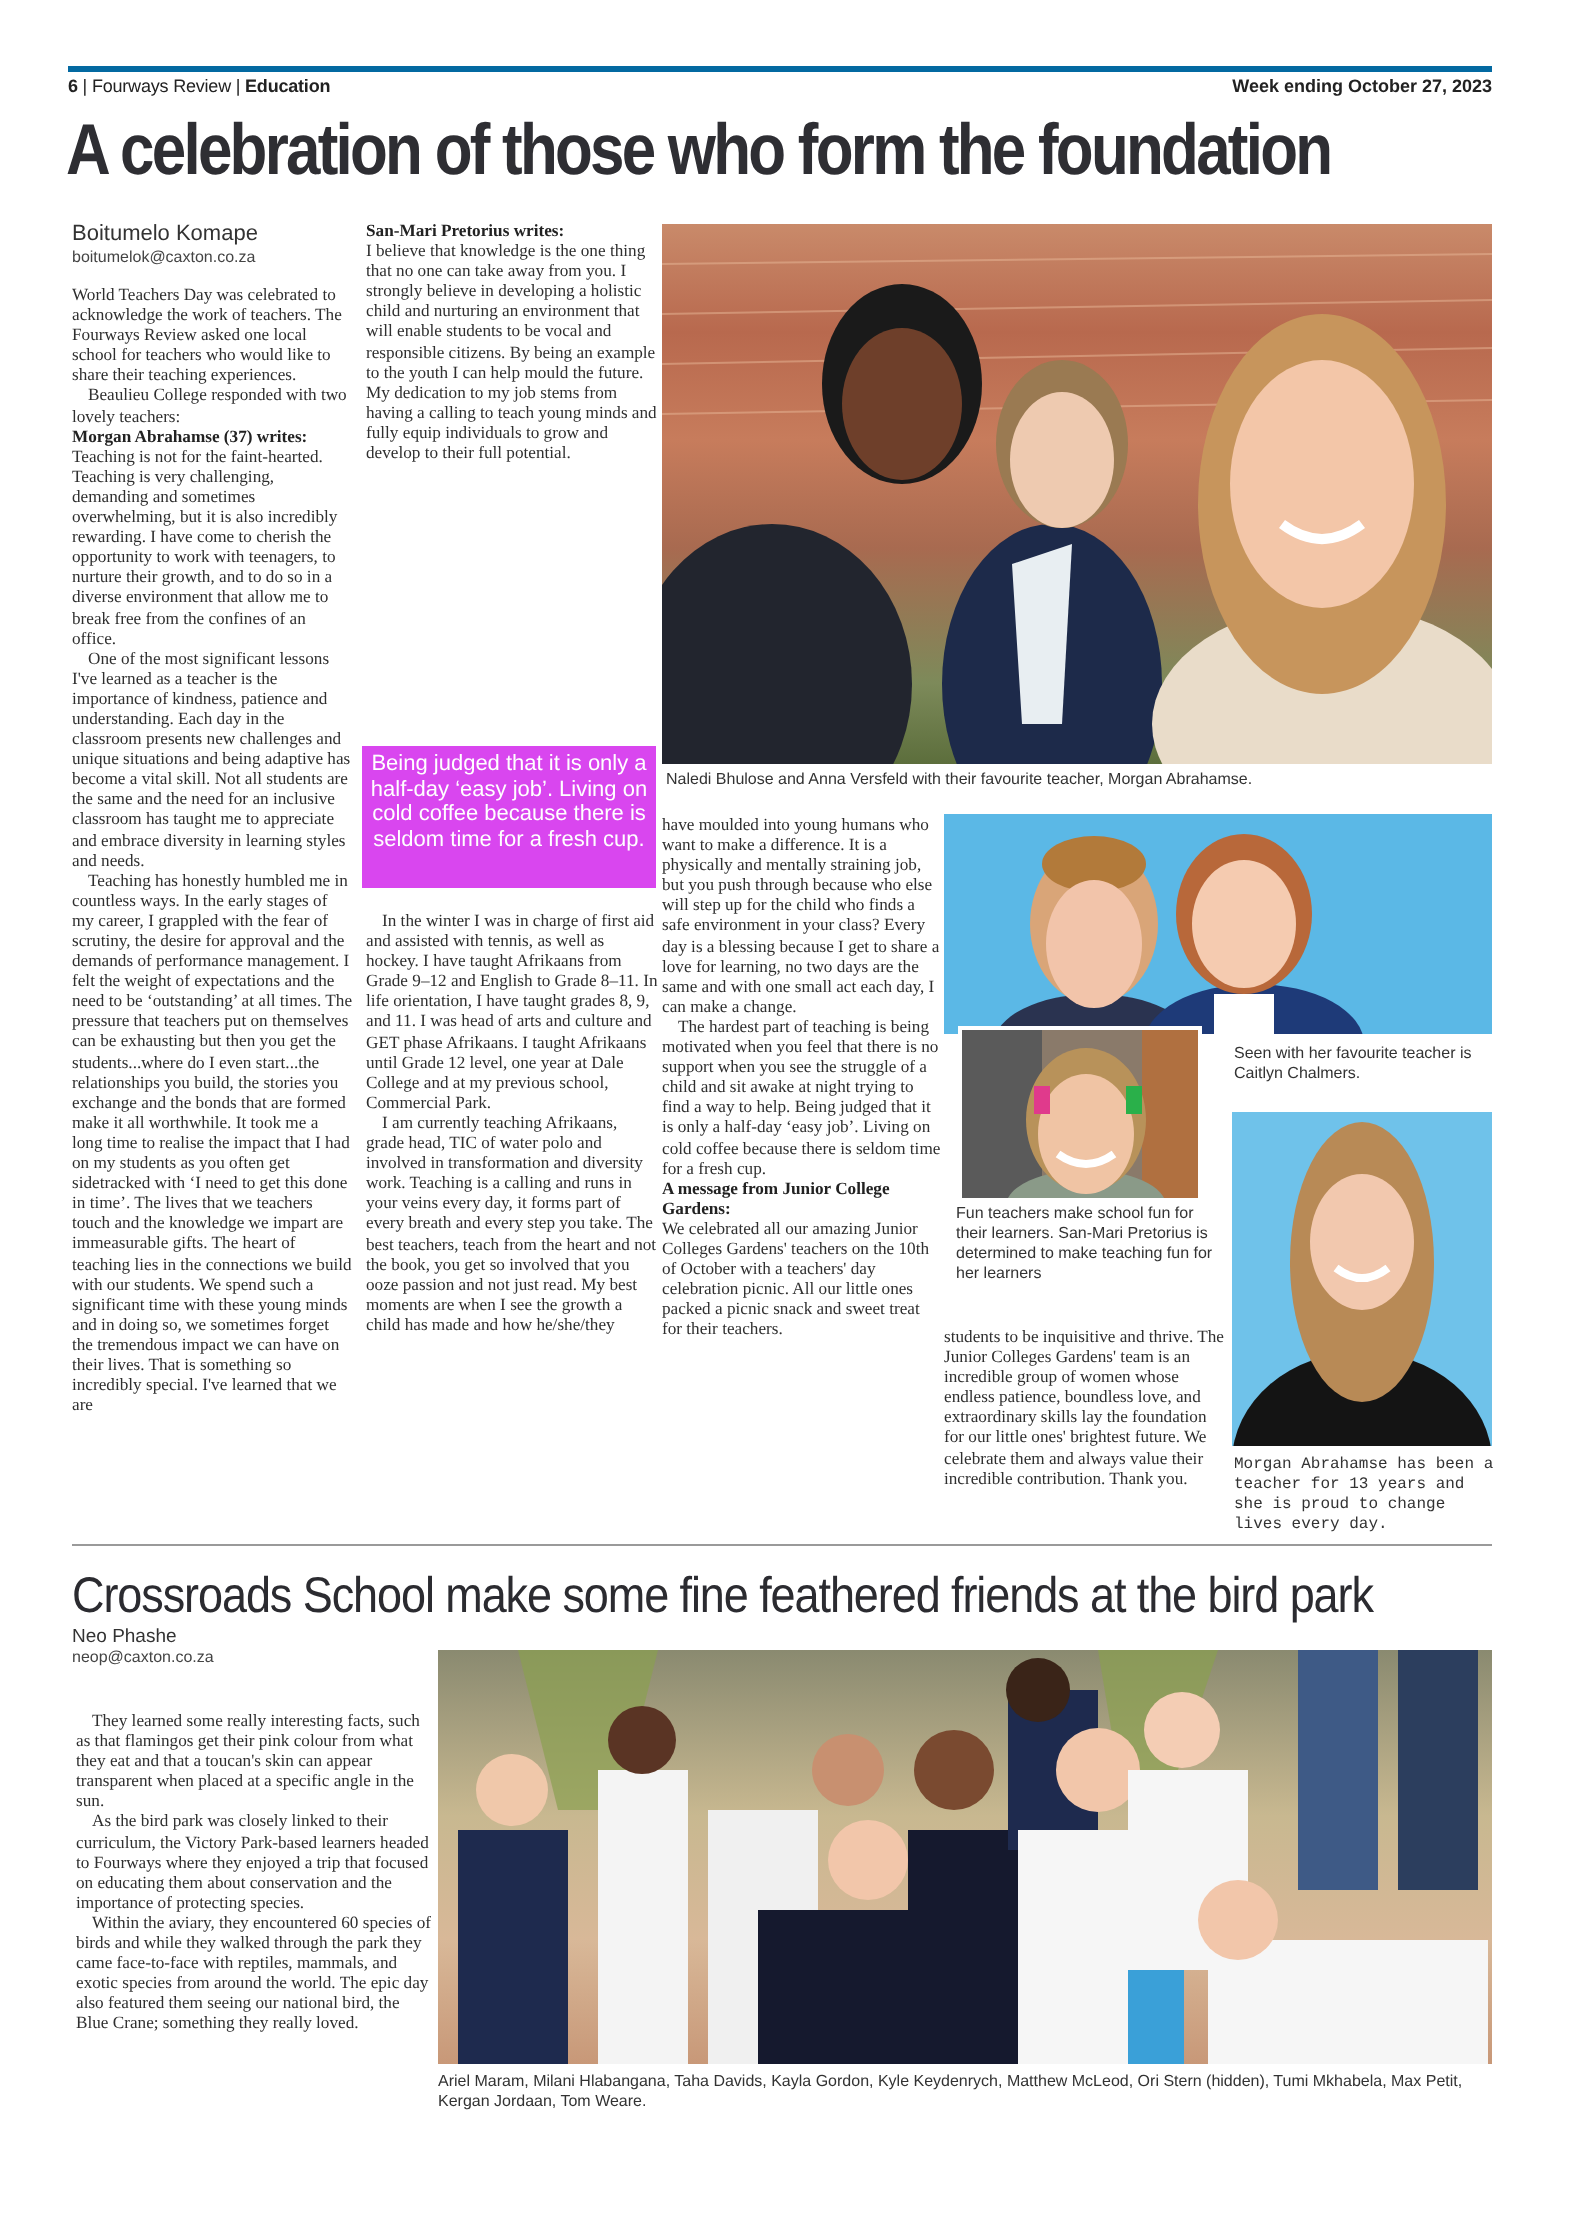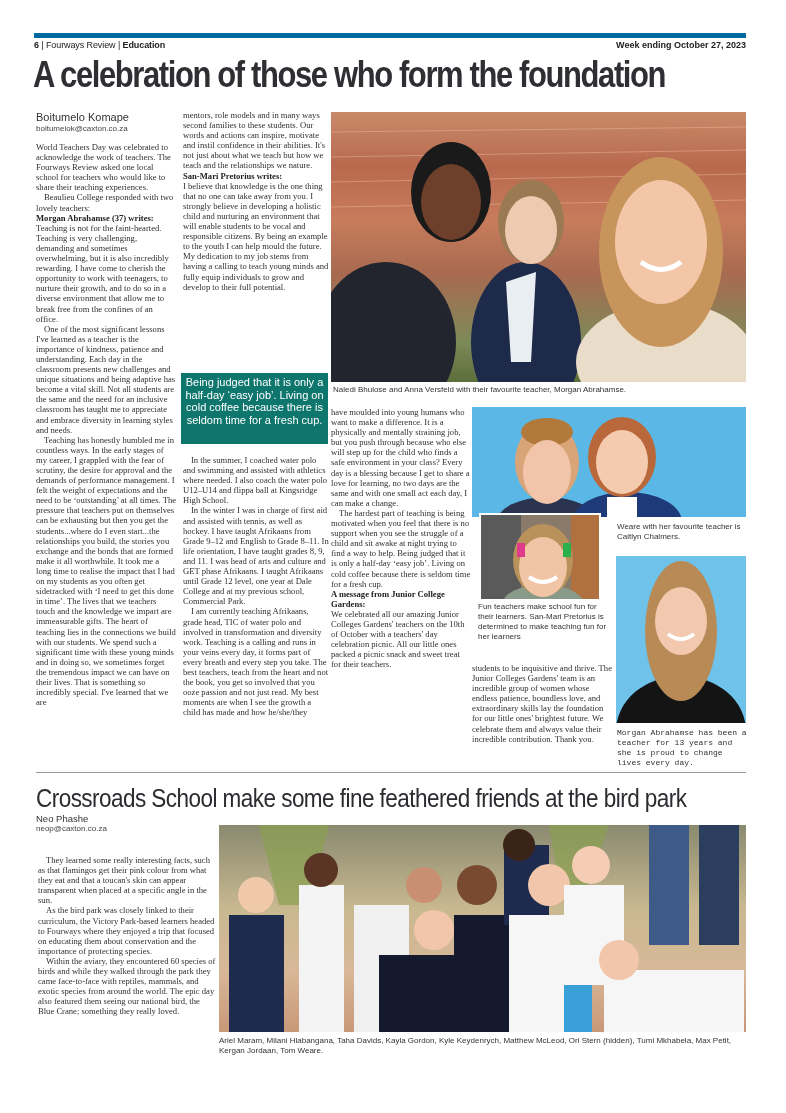--- a/index.html
+++ b/index.html
@@ -1,35 +1,35 @@
 <!DOCTYPE html>
 <html><head>
 <meta charset="utf-8">
 <style>
   * { box-sizing: border-box; margin: 0; padding: 0; }
   html, body { width: 786px; height: 1113px; background: #ffffff; overflow: hidden; }
   body { position: relative; font-family: "Liberation Serif", serif; color: #2b2b2b; }
 
-  .folio { position: absolute; left: 34px; top: 33px; width: 712px; height: 14px; border-top: 5px solid #0369a1; }
+  .folio { position: absolute; left: 34px; top: 33px; width: 712px; height: 14px; border-top: 3px solid #0369a1; }
   .folio .left { position: absolute; left: 0; top: 2px; font-family: "Liberation Sans", sans-serif; font-size: 9px; color: #222; letter-spacing: -0.1px; }
   .folio .left b { font-weight: bold; }
   .folio .right { position: absolute; right: 0; top: 2px; font-family: "Liberation Sans", sans-serif; font-size: 9px; font-weight: bold; color: #222; }
 
   .headline-1 { position: absolute; left: 33px; top: 55px; width: 720px; font-family: "Liberation Sans", sans-serif; font-weight: bold; font-size: 36px; line-height: 40px; color: #2e2e33; letter-spacing: -1.6px; transform: scaleX(0.86); transform-origin: left top; white-space: nowrap; }
 
   .byline { position: absolute; font-family: "Liberation Sans", sans-serif; }
   .byline .name { font-size: 11px; color: #333; display: block; line-height: 13px; }
   .byline .email { font-size: 8px; color: #444; display: block; line-height: 10px; }
 
   .col { position: absolute; font-size: 8.6px; line-height: 10.1px; color: #2f2f2f; text-align: left; }
   .col p { text-indent: 0; }
   .col p.ind { text-indent: 8px; }
   .col b { font-weight: bold; color: #222; }
 
-  .pullquote { position: absolute; left: 181px; top: 373px; width: 147px; height: 71px; background: #0f766e; color: #ffffff; font-family: "Liberation Sans", sans-serif; font-size: 11px; line-height: 12.6px; text-align: center; padding: 3px 4px; }
+  .pullquote { position: absolute; left: 181px; top: 373px; width: 147px; height: 71px; background: #d946ef; color: #ffffff; font-family: "Liberation Sans", sans-serif; font-size: 11px; line-height: 12.6px; text-align: center; padding: 3px 4px; }
 
   .photo { position: absolute; overflow: hidden; }
   .caption { position: absolute; font-family: "Liberation Sans", sans-serif; font-size: 8px; line-height: 10px; color: #333; }
 
   .rule { position: absolute; height: 1px; background: #9a9a9a; }
 
   .headline-2 { position: absolute; left: 36px; top: 784px; width: 720px; font-family: "Liberation Sans", sans-serif; font-weight: normal; font-size: 25px; line-height: 28px; color: #2b2b30; letter-spacing: -0.6px; transform: scaleX(0.9); transform-origin: left top; white-space: nowrap; }
 </style>
 </head>
 <body>
@@ -51,29 +51,27 @@
 <div class="col" style="left:36px; top:142px; width:140px;">
   <p>World Teachers Day was celebrated to acknowledge the work of teachers. The Fourways Review asked one local school for teachers who would like to share their teaching experiences.</p>
   <p class="ind">Beaulieu College responded with two lovely teachers:</p>
   <p><b>Morgan Abrahamse (37) writes:</b></p>
   <p>Teaching is not for the faint-hearted. Teaching is very challenging, demanding and sometimes overwhelming, but it is also incredibly rewarding. I have come to cherish the opportunity to work with teenagers, to nurture their growth, and to do so in a diverse environment that allow me to break free from the confines of an office.</p>
   <p class="ind">One of the most significant lessons I've learned as a teacher is the importance of kindness, patience and understanding. Each day in the classroom presents new challenges and unique situations and being adaptive has become a vital skill. Not all students are the same and the need for an inclusive classroom has taught me to appreciate and embrace diversity in learning styles and needs.</p>
   <p class="ind">Teaching has honestly humbled me in countless ways. In the early stages of my career, I grappled with the fear of scrutiny, the desire for approval and the demands of performance management. I felt the weight of expectations and the need to be ‘outstanding’ at all times. The pressure that teachers put on themselves can be exhausting but then you get the students...where do I even start...the relationships you build, the stories you exchange and the bonds that are formed make it all worthwhile. It took me a long time to realise the impact that I had on my students as you often get sidetracked with ‘I need to get this done in time’. The lives that we teachers touch and the knowledge we impart are immeasurable gifts. The heart of teaching lies in the connections we build with our students. We spend such a significant time with these young minds and in doing so, we sometimes forget the tremendous impact we can have on their lives. That is something so incredibly special. I've learned that we are</p>
 </div>
 
 <div class="col" style="left:183px; top:110px; width:146px;">
-  <p>mentors, role models and in many ways second families to these students. Our words and actions can inspire, motivate and instil confidence in their abilities. It's not just about what we teach but how we teach and the relationships we nature.</p>
   <p><b>San-Mari Pretorius writes:</b></p>
   <p>I believe that knowledge is the one thing that no one can take away from you. I strongly believe in developing a holistic child and nurturing an environment that will enable students to be vocal and responsible citizens. By being an example to the youth I can help mould the future. My dedication to my job stems from having a calling to teach young minds and fully equip individuals to grow and develop to their full potential.</p>
 </div>
 
 <div class="pullquote">Being judged that it is only a half-day ‘easy job’. Living on cold coffee because there is seldom time for a fresh cup.</div>
 
 <div class="col" style="left:183px; top:455px; width:146px;">
-  <p class="ind">In the summer, I coached water polo and swimming and assisted with athletics where needed. I also coach the water polo U12–U14 and flippa ball at Kingsridge High School.</p>
   <p class="ind">In the winter I was in charge of first aid and assisted with tennis, as well as hockey. I have taught Afrikaans from Grade 9–12 and English to Grade 8–11. In life orientation, I have taught grades 8, 9, and 11. I was head of arts and culture and GET phase Afrikaans. I taught Afrikaans until Grade 12 level, one year at Dale College and at my previous school, Commercial Park.</p>
   <p class="ind">I am currently teaching Afrikaans, grade head, TIC of water polo and involved in transformation and diversity work. Teaching is a calling and runs in your veins every day, it forms part of every breath and every step you take. The best teachers, teach from the heart and not the book, you get so involved that you ooze passion and not just read. My best moments are when I see the growth a child has made and how he/she/they</p>
 </div>
 
 <div class="photo" style="left:331px; top:112px; width:415px; height:270px; background:linear-gradient(180deg,#c98a6a 0%,#b8694e 20%,#c77c5c 40%,#a86a50 60%,#7d8a5a 85%,#5c6e3c 100%);">
   <svg width="415" height="270" viewBox="0 0 415 270">
     <g stroke="#e8b898" stroke-width="1" opacity="0.5">
       <line x1="0" y1="20" x2="415" y2="15"></line>
         <line x1="0" y1="45" x2="415" y2="38"></line>
       <line x1="0" y1="70" x2="415" y2="62"></line>
@@ -124,21 +122,21 @@
     <ellipse cx="62" cy="88" rx="40" ry="18" fill="#8a9a88"></ellipse>
     <ellipse cx="62" cy="45" rx="30" ry="36" fill="#b8925a"></ellipse>
     <ellipse cx="62" cy="52" rx="24" ry="30" fill="#f0c4a4"></ellipse>
     <path d="M48 62 Q62 72 76 62" stroke="#fff" stroke-width="4" fill="none"></path>
     <rect x="36" y="28" width="8" height="14" fill="#e03a8c"></rect>
     <rect x="82" y="28" width="8" height="14" fill="#2ab04a"></rect>
   </svg>
 </div>
 <div class="caption" style="left:478px; top:602px; width:130px;">Fun teachers make school fun for their learners. San-Mari Pretorius is determined to make teaching fun for her learners</div>
 
-<div class="caption" style="left:617px; top:522px; width:130px;">Weare with her favourite teacher is Caitlyn Chalmers.</div>
+<div class="caption" style="left:617px; top:522px; width:130px;">Seen with her favourite teacher is Caitlyn Chalmers.</div>
 
 <div class="photo" style="left:616px; top:556px; width:130px; height:167px; background:#6fc2ea;">
   <svg width="130" height="167" viewBox="0 0 130 167">
     <ellipse cx="65" cy="175" rx="65" ry="55" fill="#141414"></ellipse>
     <ellipse cx="65" cy="75" rx="36" ry="70" fill="#b88a56"></ellipse>
     <ellipse cx="65" cy="65" rx="26" ry="34" fill="#f2c8ae"></ellipse>
     <path d="M52 78 Q65 88 78 78" stroke="#fff" stroke-width="4" fill="none"></path>
   </svg>
 </div>
 <div class="caption" style="left:617px; top:728px; width:132px;font-family:Liberation Mono, monospace;">Morgan Abrahamse has been a teacher for 13 years and she is proud to change lives every day.</div>

